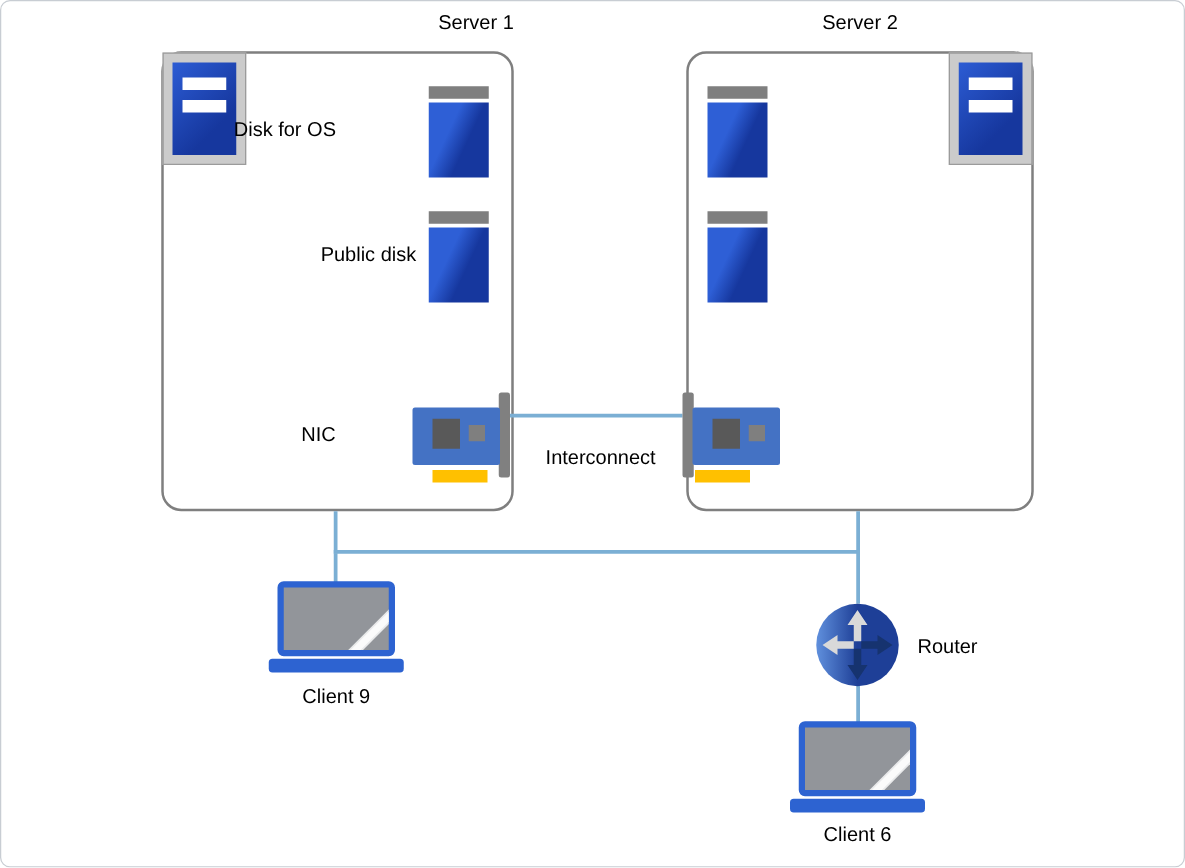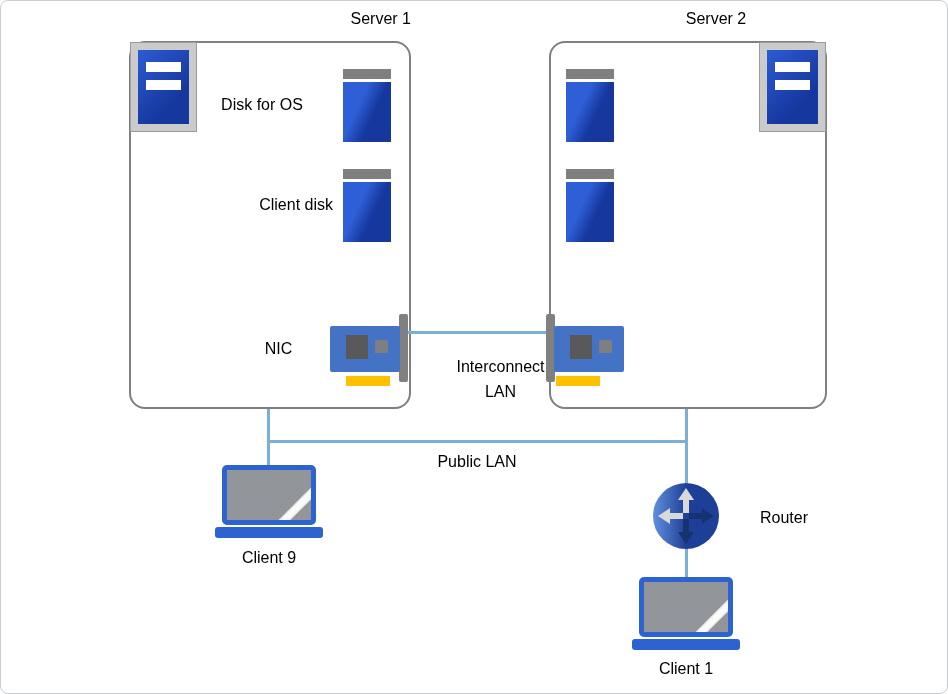--- a/index.html
+++ b/index.html
@@ -1,19 +1,19 @@
 <!DOCTYPE html>
 <html><head>
 <meta charset="utf-8">
 <style>
   * { margin:0; padding:0; box-sizing:border-box; }
   html,body { background:#ffffff; font-family:"Liberation Sans", sans-serif; }
   .canvas { position:relative; width:948px; height:694px; background:#ffffff;
             border:1px solid #c8cdd3; border-radius:8px; overflow:hidden; }
-  .label { position:absolute; font-size:16px; color:#000; line-height:20px;text-align:center; }
+  .label { position:absolute; font-size:16px; color:#000; line-height:20px; }
   .server-box { position:absolute; border:2px solid #7f7f7f; border-radius:16px; background:#fff; }
   .line { position:absolute; background:#7bafd4; }
 
   
   .tower { position:absolute; width:67px; height:90px; background:#cbcbcb; border:1px solid #9b9b9b; padding:7px; }
   .tower-panel { width:100%; height:100%; background:linear-gradient(135deg,#2c5cd4 0%,#16379e 70%); position:relative; }
   .tower-slot { position:absolute; left:8px; right:8px; height:10px; background:#fff; }
 
   
   .disk { position:absolute; width:48px; }
@@ -44,21 +44,21 @@
   .laptop-base { margin-top:2px; width:108px; height:11px; background:#2d63d1; border-radius:3px; }
 
   .abs-svg { position:absolute; }
 </style>
 </head>
 <body>
 
 <div class="canvas">
 
   <div class="label" style="left:128px;top:8px;width:282px;text-align:right">Server 1</div>
-  <div class="label" style="left:576px;top:8px;width:278px;text-align:center">Server 2</div>
+  <div class="label" style="left:548px;top:8px;width:278px;text-align:center">Server 2</div>
 
   <div class="server-box" style="left:128px;top:40px;width:282px;height:368px"></div>
   <div class="server-box" style="left:548px;top:40px;width:278px;height:368px"></div>
 
   <div class="line" style="left:407px;top:330px;width:138px;height:3px"></div>
   <div class="line" style="left:266px;top:408px;width:3px;height:34px"></div>
   <div class="line" style="left:266px;top:439px;width:421px;height:3px"></div>
   <div class="line" style="left:266px;top:442px;width:3px;height:26px"></div>
   <div class="line" style="left:684px;top:408px;width:3px;height:74px"></div>
   <div class="line" style="left:684px;top:546px;width:3px;height:34px"></div>
@@ -69,65 +69,63 @@
       <div class="tower-slot" style="top:30px"></div>
     </div>
   </div>
   <div class="tower" style="left:758px;top:41px">
     <div class="tower-panel">
       <div class="tower-slot" style="top:12px"></div>
       <div class="tower-slot" style="top:30px"></div>
     </div>
   </div>
 
-  <div class="label" style="left:196px;top:94px;width:130px;text-align:center">Disk for OS</div>
+  <div class="label" style="left:186px;top:94px;width:130px;text-align:left">Disk for OS</div>
   <div class="disk" style="left:342px;top:68px">
     <div class="disk-cap"></div>
     <div class="disk-body"></div>
   </div>
 
-  <div class="label" style="left:202px;top:194px;width:130px;text-align:right">Client disk</div>
+  <div class="label" style="left:202px;top:194px;width:130px;text-align:right">Public disk</div>
   <div class="disk" style="left:342px;top:168px">
     <div class="disk-cap"></div>
     <div class="disk-body"></div>
   </div>
 
   <div class="disk" style="left:565px;top:68px">
     <div class="disk-cap"></div>
     <div class="disk-body"></div>
   </div>
   <div class="disk" style="left:565px;top:168px">
     <div class="disk-cap"></div>
     <div class="disk-body"></div>
   </div>
 
-  <div class="label" style="left:240px;top:338px;width:75px;text-align:center">NIC</div>
+  <div class="label" style="left:240px;top:338px;width:75px;text-align:left">NIC</div>
   <div class="nic nic--right" style="left:329px;top:313px">
     <div class="nic-bracket"></div>
     <div class="nic-card">
       <div class="nic-chip1"></div>
       <div class="nic-chip2"></div>
     </div>
     <div class="nic-conn"></div>
   </div>
   <div class="nic nic--left" style="left:545px;top:313px">
     <div class="nic-bracket"></div>
     <div class="nic-card">
       <div class="nic-chip1"></div>
       <div class="nic-chip2"></div>
     </div>
     <div class="nic-conn"></div>
   </div>
 
-  <div class="label" style="left:422px;top:353px;width:155px;text-align:center;line-height:25px">
+  <div class="label" style="left:402px;top:353px;width:155px;text-align:center;line-height:25px">
     <span style="display:block">Interconnect</span>
-    <span style="display:block">LAN</span>
   </div>
 
-  <div class="label" style="left:383px;top:451px;width:186px;text-align:center">Public LAN</div>
 
   <div class="laptop" style="left:214px;top:464px">
     <div class="laptop-screen">
       <div class="shine s1"></div>
       <div class="shine s2"></div>
     </div>
     <div class="laptop-base"></div>
   </div>
   <div class="label" style="left:208px;top:547px;width:120px;text-align:center">Client 9</div>
 
@@ -146,15 +144,15 @@
   </svg>
   <div class="label" style="left:733px;top:507px;width:100px">Router</div>
 
   <div class="laptop" style="left:631px;top:576px">
     <div class="laptop-screen">
       <div class="shine s1"></div>
       <div class="shine s2"></div>
     </div>
     <div class="laptop-base"></div>
   </div>
-  <div class="label" style="left:625px;top:658px;width:120px;text-align:center">Client 1</div>
+  <div class="label" style="left:625px;top:658px;width:120px;text-align:center">Client 6</div>
 
 </div>
 
 </body></html>

